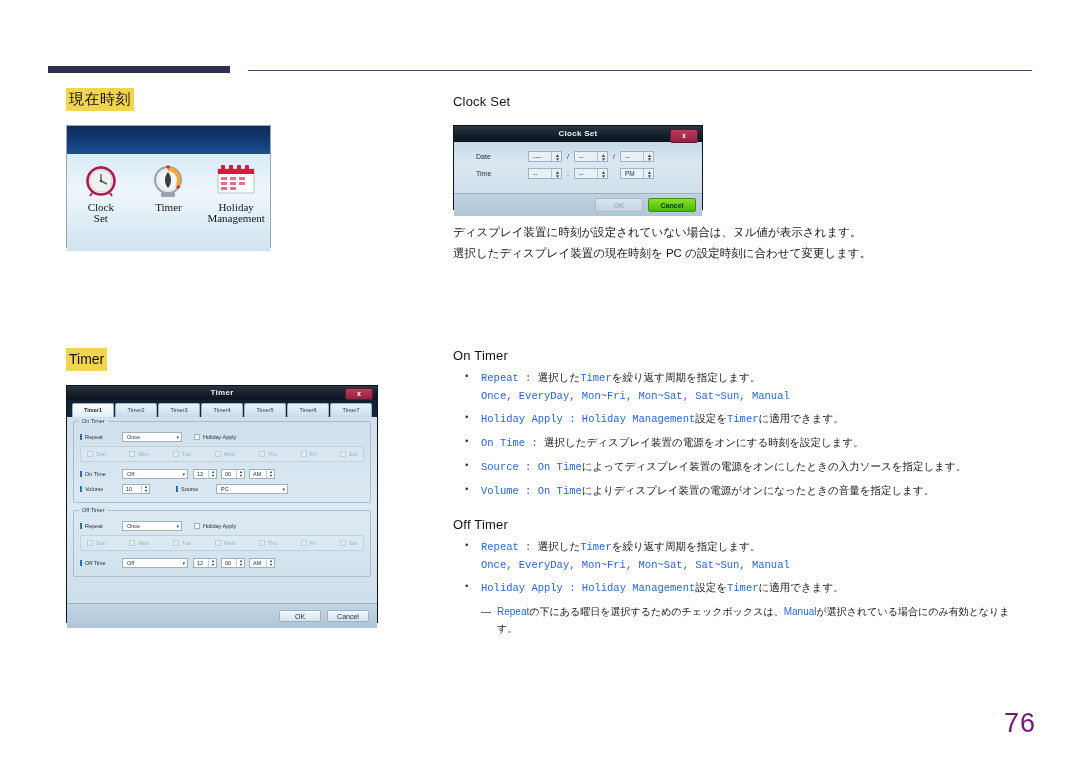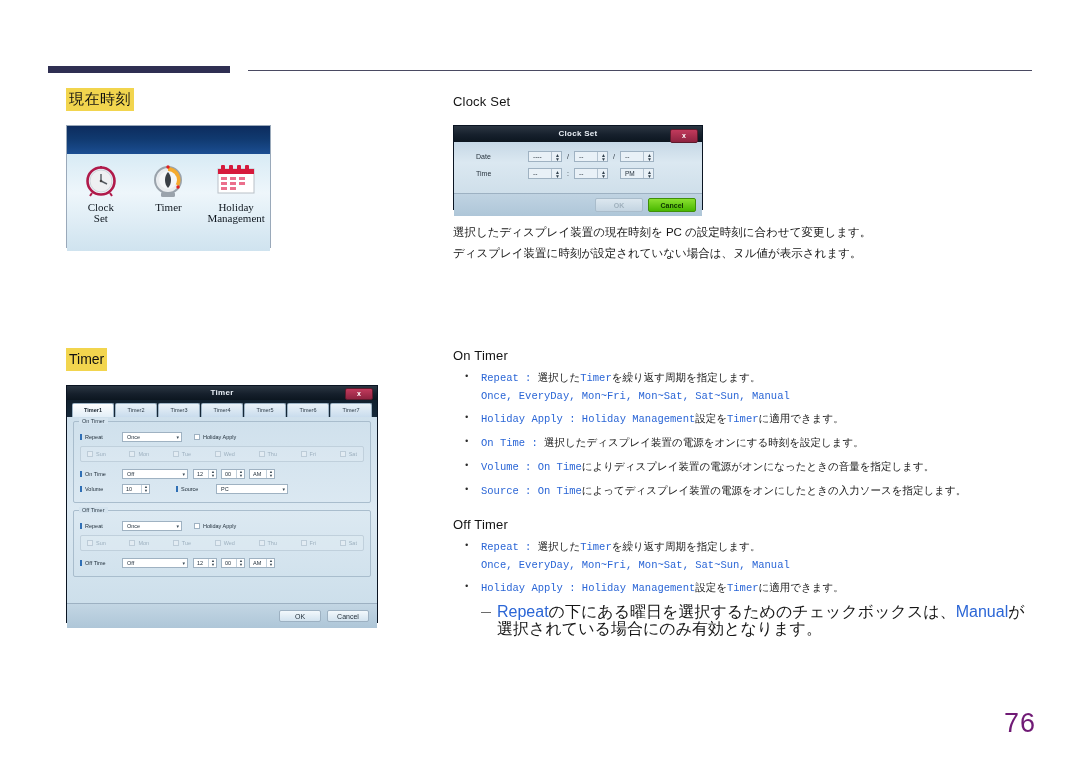--- a/index.html
+++ b/index.html
@@ -423,21 +423,21 @@
   ul.bullets > li .jp { color: #161616; }
   ul.bullets > li .sub {
     display: block;
     color: #2b66d6;
     font-size: 10.5px;
     line-height: 17px;
   }
   .note {
     position: relative;
     padding-left: 44px;
-    font-size: 16px;
+    font-size: 10px;
     line-height: 17px;
     color: #161616;
     margin-top: 2px;
     width: 530px;
   }
   .note::before {
     content: "\2015";
     position: absolute;
     left: 28px;
     top: 0px;
@@ -802,47 +802,47 @@
       </div>
 
     </div>
     <div class="footer">
       <span class="btn disabled">OK</span>
       <span class="btn green">Cancel</span>
     </div>
   </div>
 
   <div style="margin-top:12px">
+    <p class="para">ディスプレイ装置に時刻が設定されていない場合は、ヌル値が表示されます。</p>
     <p class="para">選択したディスプレイ装置の現在時刻を PC の設定時刻に合わせて変更します。</p>
-    <p class="para">ディスプレイ装置に時刻が設定されていない場合は、ヌル値が表示されます。</p>
   </div>
 
   <div style="margin-top:84px">
     <h3 class="sub-title" style="margin-bottom:4px">On Timer</h3>
     <ul class="bullets">
 
       <li>
         <span>Repeat</span><span> : </span><span class="jp">選択した</span><span>Timer</span><span class="jp">を繰り返す周期を指定します。</span>
         <span class="sub">Once, EveryDay, Mon~Fri, Mon~Sat, Sat~Sun, Manual</span>
       </li>
 
       <li>
         <span>Holiday Apply</span><span> : </span><span>Holiday Management</span><span class="jp">設定を</span><span>Timer</span><span class="jp">に適用できます。</span>
       </li>
 
       <li>
         <span>On Time</span><span> : </span><span class="jp">選択したディスプレイ装置の電源をオンにする時刻を設定します。</span>
       </li>
 
       <li>
+        <span>Source</span><span> : </span><span>On Time</span><span class="jp">によってディスプレイ装置の電源をオンにしたときの入力ソースを指定します。</span>
+      </li>
+
+      <li>
         <span>Volume</span><span> : </span><span>On Time</span><span class="jp">によりディスプレイ装置の電源がオンになったときの音量を指定します。</span>
-      </li>
-
-      <li>
-        <span>Source</span><span> : </span><span>On Time</span><span class="jp">によってディスプレイ装置の電源をオンにしたときの入力ソースを指定します。</span>
       </li>
 
     </ul>
   </div>
 
   <div style="margin-top:16px">
     <h3 class="sub-title" style="margin-bottom:4px">Off Timer</h3>
     <ul class="bullets">
 
       <li>

